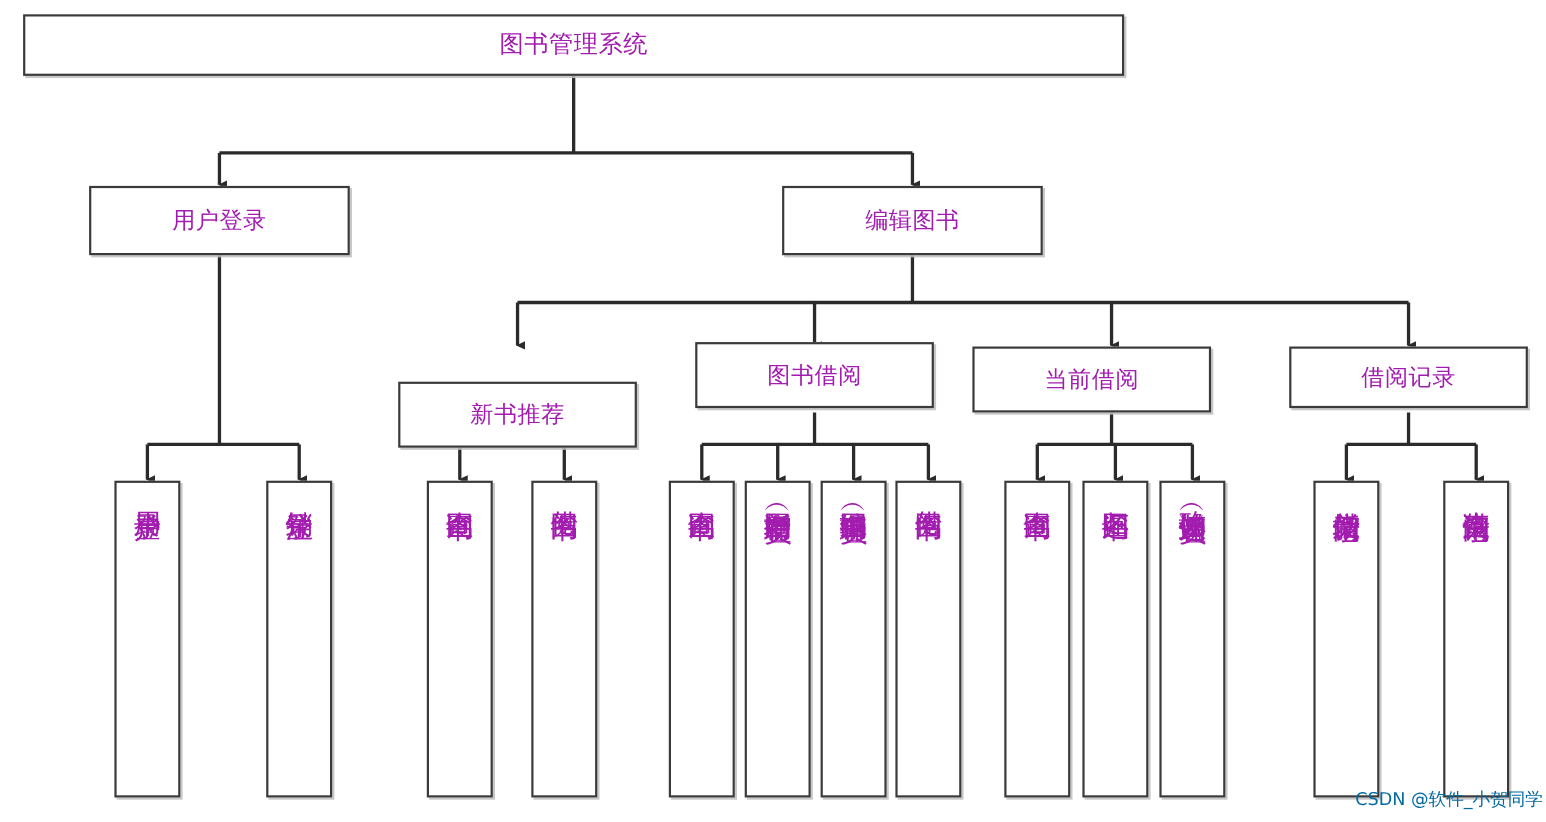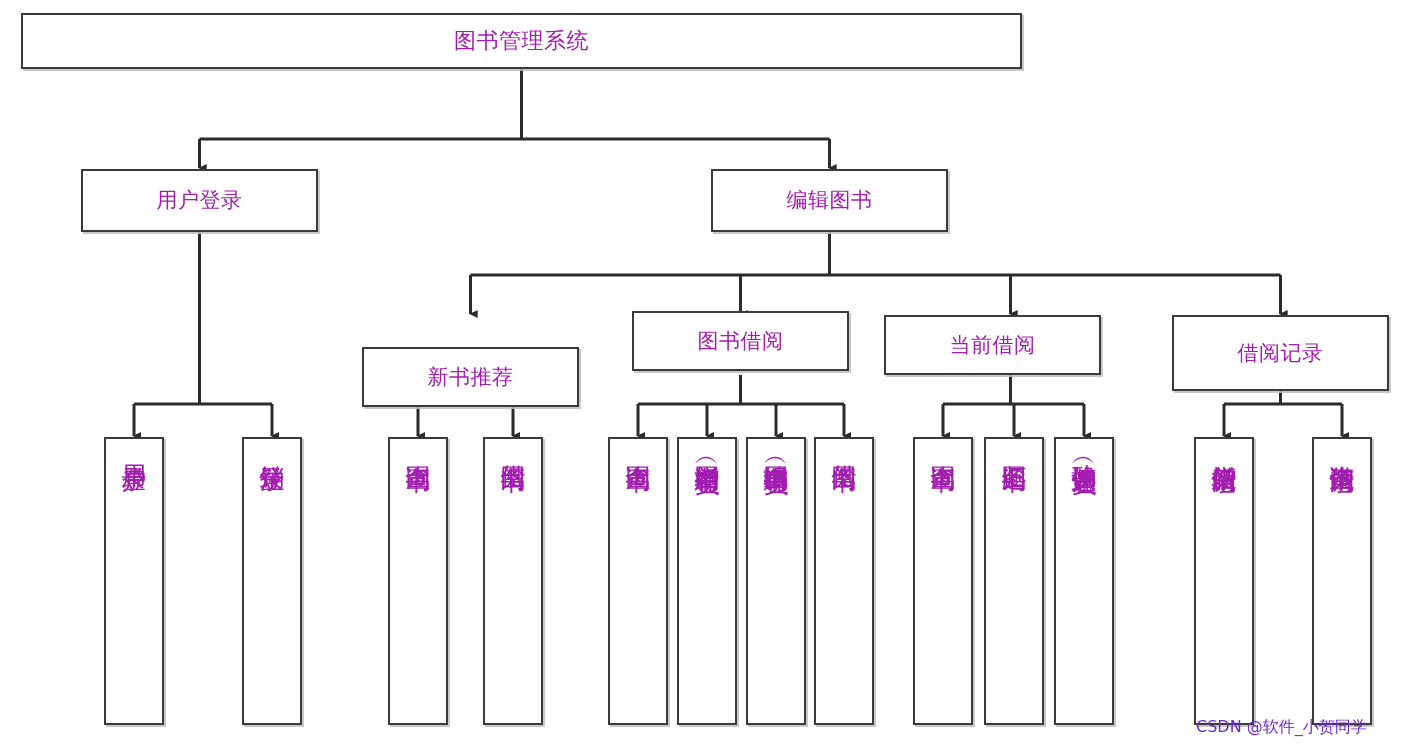--- a/index.html
+++ b/index.html
@@ -57,23 +57,24 @@
     position: absolute;
     left: 0;
     top: 0;
     width: 1405px;
     height: 747px;
     pointer-events: none;
   }
   .watermark {
     position: absolute;
     font-size: 16px;
-    color: #6d28d9;
+    color: #0369a1;
     white-space: nowrap;
     font-family: "DejaVu Sans", "Liberation Sans", sans-serif;
+    margin-left: 36px;
   }
 </style>
 </head>
 <body>
 
 <div id="diagram-root">
   <svg class="connectors" viewBox="0 0 1405 747" xmlns="http://www.w3.org/2000/svg">
     <defs>
       <marker id="arrowhead" markerWidth="9" markerHeight="9" refX="4" refY="7.2" orient="auto" markerUnits="userSpaceOnUse">
         <path d="M0,0 L8,0 L4,8.4 Z" fill="#2b2b2b"></path>
@@ -128,21 +129,21 @@
       </div>
       <div class="node horizontal" style="left: 362px; top: 315px; width: 217px; height: 60px; margin-top: 32px;">
         <span class="node-label">新书推荐</span>
       </div>
       <div class="node horizontal" style="left: 632px; top: 311px; width: 217px; height: 60px;">
         <span class="node-label">图书借阅</span>
       </div>
       <div class="node horizontal" style="left: 884px; top: 315px; width: 217px; height: 60px;">
         <span class="node-label">当前借阅</span>
       </div>
-      <div class="node horizontal" style="left: 1172px; top: 315px; width: 217px; height: 76px;">
+      <div class="node horizontal" style="left: 1172px; top: 315px; width: 217px; height: 56px;">
         <span class="node-label">借阅记录</span>
       </div>
       <div class="node vertical" style="left: 104px; top: 437px; width: 60px; height: 288px;">
         <span class="node-label">用户登录</span>
       </div>
       <div class="node vertical" style="left: 242px; top: 437px; width: 60px; height: 288px;">
         <span class="node-label">注销登录</span>
       </div>
       <div class="node vertical" style="left: 388px; top: 437px; width: 60px; height: 288px;">
         <span class="node-label">查询图书</span>

